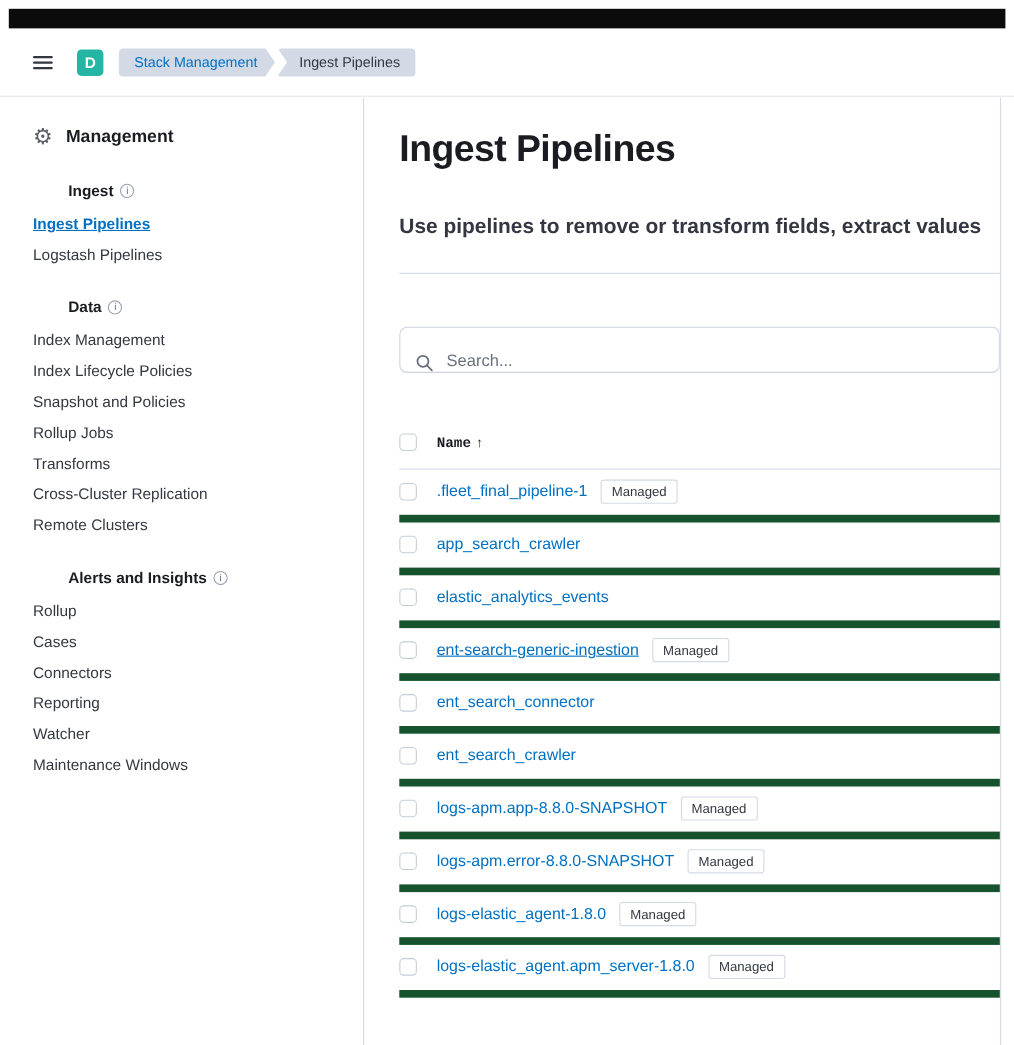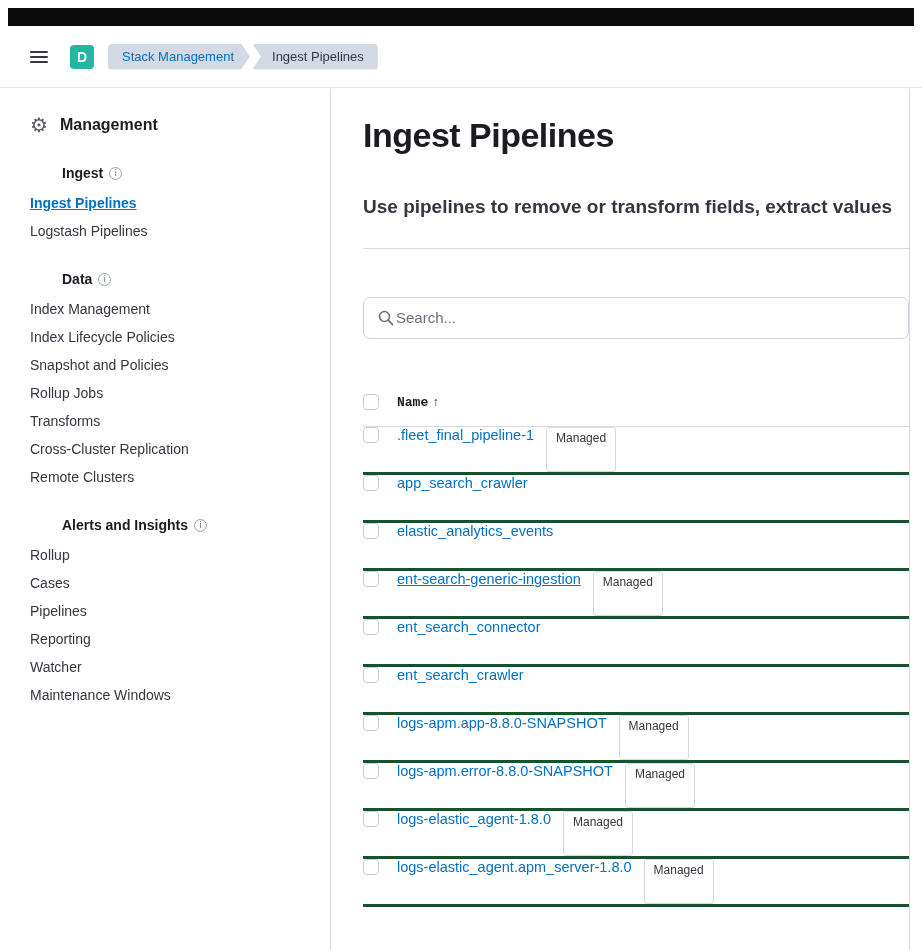--- a/index.html
+++ b/index.html
@@ -40,32 +40,32 @@
   .nav-section:first-child .nav-heading{margin-top:0;}
   .info-icon{width:13px;height:13px;border:1px solid #98a2b3;border-radius:50%;font-size:9px;line-height:11px;
     text-align:center;color:#69707d;font-weight:400;cursor:pointer;}
   .nav-item{display:block;padding:5px 0;font-size:14px;color:var(--text);text-decoration:none;cursor:pointer;line-height:18px;}
   .nav-item.active{color:var(--link);font-weight:700;text-decoration:underline;}
   
   .main{flex:1;padding:26px 0 0 32px;margin-right:12px;border-right:1px solid var(--border);overflow:hidden;}
   .page-title{margin:0;font-size:34px;font-weight:700;color:var(--heading);letter-spacing:-0.5px;line-height:1.2;}
   .page-desc{margin:40px 0 0;font-size:19px;color:var(--text);white-space:nowrap;overflow:hidden;font-weight:bold;}
   .rule{border:none;border-top:1px solid var(--border);margin:30px 0 0;}
-  .search-box{display:flex;align-items:center;gap:0;height:42px;border:1px solid #cdd4e0;border-radius:7px;
+  .search-box{display:flex;align-items:flex-end;gap:10px;height:42px;border:1px solid #cdd4e0;border-radius:7px;
     padding:0 14px;background:#fff;margin-top:48px;}
   .search-box input{border:none;outline:none;flex:1;font-size:15px;color:var(--text);
     font-family:"Liberation Sans",sans-serif;background:transparent;}
   .search-box input::placeholder{color:#69707d;}
   .table{margin-top:40px;}
   .table-header{display:flex;align-items:center;height:48px;border-bottom:1px solid var(--border);}
   .table-header .name-head{margin-left:18px;font-size:13px;font-weight:700;color:var(--heading);cursor:pointer;font-family:Liberation Mono, monospace;}
   .sort-arrow{font-size:12px;color:var(--heading);margin-left:4px;}
   .checkbox{width:16px;height:16px;border:1px solid #c6ccd7;border-radius:4px;background:#fff;
     display:inline-block;flex:0 0 16px;cursor:pointer;}
-  .table-row{display:flex;height:48px;border-bottom:3px solid #14532d;}
+  .table-row{display:flex;align-items:center;height:48px;border-bottom:7px solid #14532d;}
   .row-link{margin-left:18px;font-size:14.5px;font-weight:500;color:var(--link);text-decoration:none;cursor:pointer;}
   .row-link.hovered{text-decoration:underline;}
   .badge{margin-left:12px;border:1px solid var(--border);border-radius:3px;padding:2px 9px;
     font-size:12px;color:var(--text);background:#fff;line-height:16px;}
 </style>
 </head>
 <body>
 
 <div class="titlebar"></div>
 
@@ -110,21 +110,21 @@
           <a class="nav-item">Cross-Cluster Replication</a>
           <a class="nav-item">Remote Clusters</a>
   </div>
   <div class="nav-section">
     <div class="nav-heading">
       <span>Alerts and Insights</span>
       <span class="info-icon">i</span>
     </div>
     <a class="nav-item">Rollup</a>
           <a class="nav-item">Cases</a>
-          <a class="nav-item">Pipelines</a>
+          <a class="nav-item">Connectors</a>
           <a class="nav-item">Reporting</a>
           <a class="nav-item">Watcher</a>
           <a class="nav-item">Maintenance Windows</a>
   </div>
       </div>
   </div>
 
   <div class="main">
     <h1 class="page-title">Ingest Pipelines</h1>
     <p class="page-desc">Use pipelines to remove or transform fields, extract values</p>

